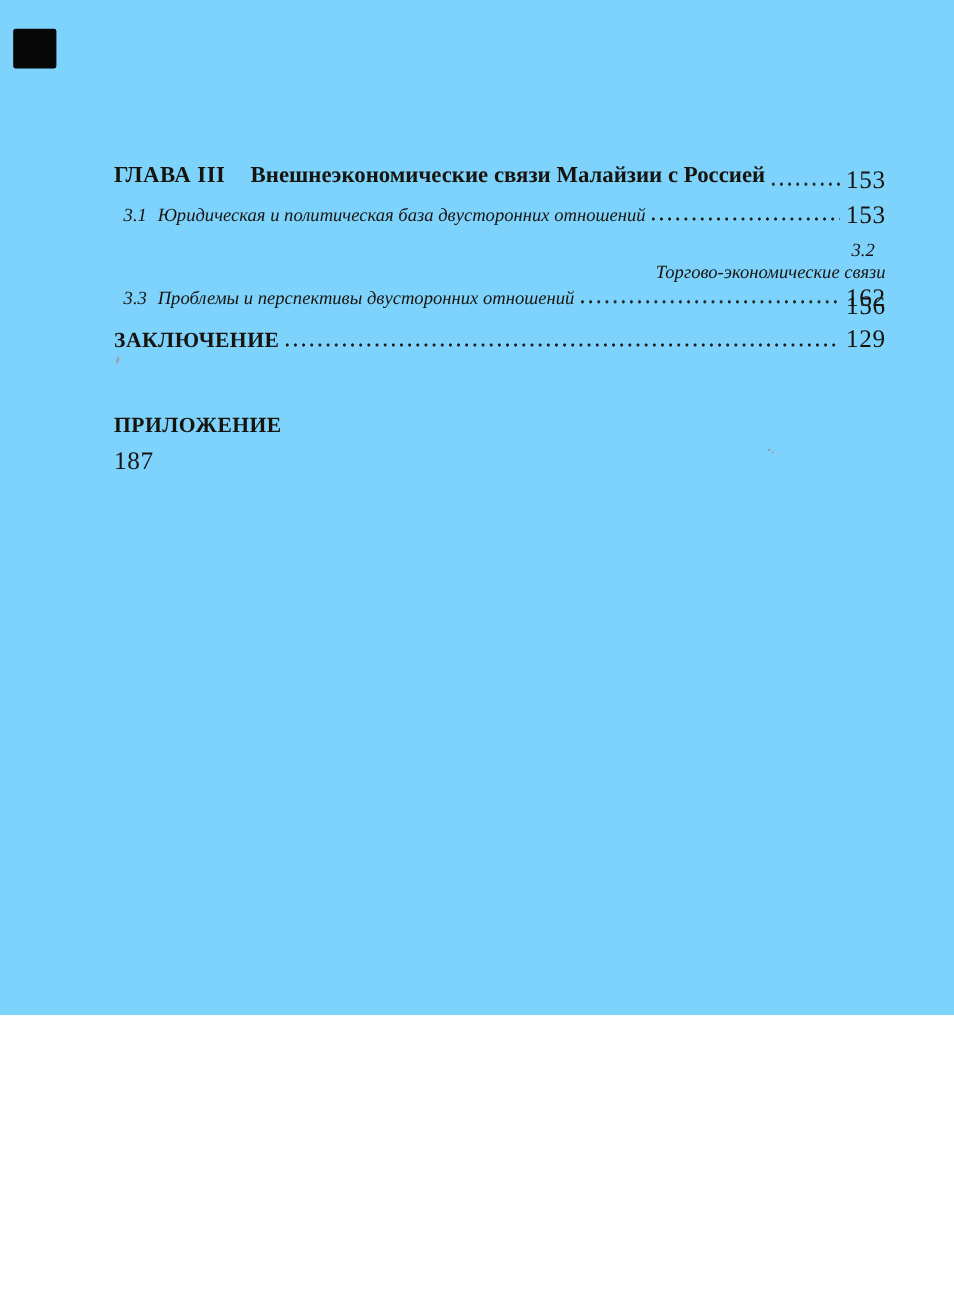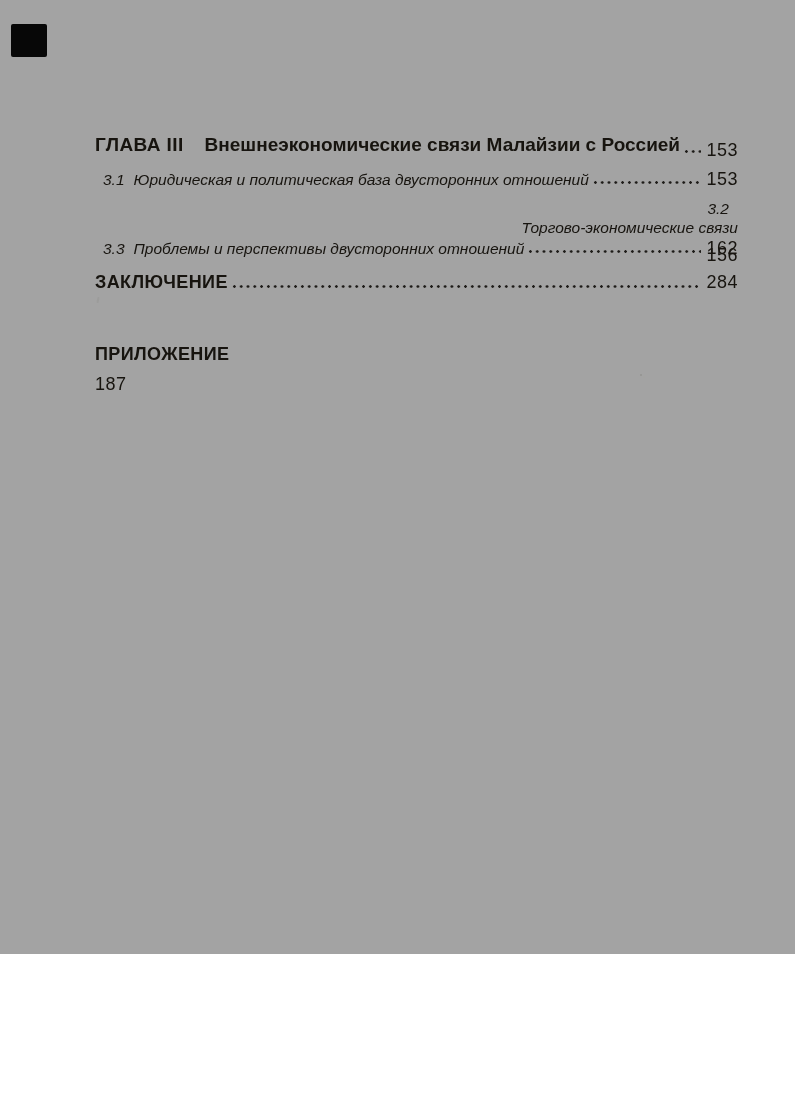--- a/index.html
+++ b/index.html
@@ -1,22 +1,22 @@
 <!DOCTYPE html>
 <html><head>
 <meta charset="utf-8">
 <style>
   html, body { margin: 0; padding: 0; background: #ffffff; }
   .page {
     position: relative;
     width: 795px;
-    height: 954px;
-    background: #a3a3a3;
+    height: 846px;
+    background: #7dd3fc;
     overflow: hidden;
-    font-family: Liberation Sans, sans-serif;
+    font-family: Liberation Serif, serif;
     color: #17140f;
   }
 
   
   .artifact-square {
     position: absolute;
     left: 11px; top: 24px;
     width: 36px; height: 33px;
     background: #070707;
     border-radius: 2px;
@@ -60,21 +60,21 @@
     background-repeat: repeat-x;
     background-position: left bottom;
   }
   .fine .leader {
     background-image: radial-gradient(circle, #24221f 0.8px, rgba(0,0,0,0) 1.1px);
     background-size: 4px 5px;
     margin-right: 9px;
   }
 
   .pagenum {
-    font-size: 18px;
+    font-size: 21px;
     min-width: 30px;
     text-align: right;
     font-style: normal;
     font-weight: normal;
     letter-spacing: 0.5px;
   }
 
   
   .chapter {
     top: 134px;
@@ -152,21 +152,21 @@
   <div class="row section sec-3">
     <span class="sec-num">3.3</span>
     <span class="sec-title">Проблемы и перспективы двусторонних отношений</span>
     <span class="leader"></span>
     <span class="pagenum">162</span>
   </div>
 
   <div class="row entry entry-1">
     <span class="entry-title">ЗАКЛЮЧЕНИЕ</span>
     <span class="leader"></span>
-    <span class="pagenum">284</span>
+    <span class="pagenum">129</span>
   </div>
 
 
   <div class="row entry entry-3 fine">
     <span class="entry-title">ПРИЛОЖЕНИЕ</span>
     <span class="leader"></span>
     <span class="pagenum">187</span>
   </div>
 
   <div class="footer-pagenum">- 3 -</div>

